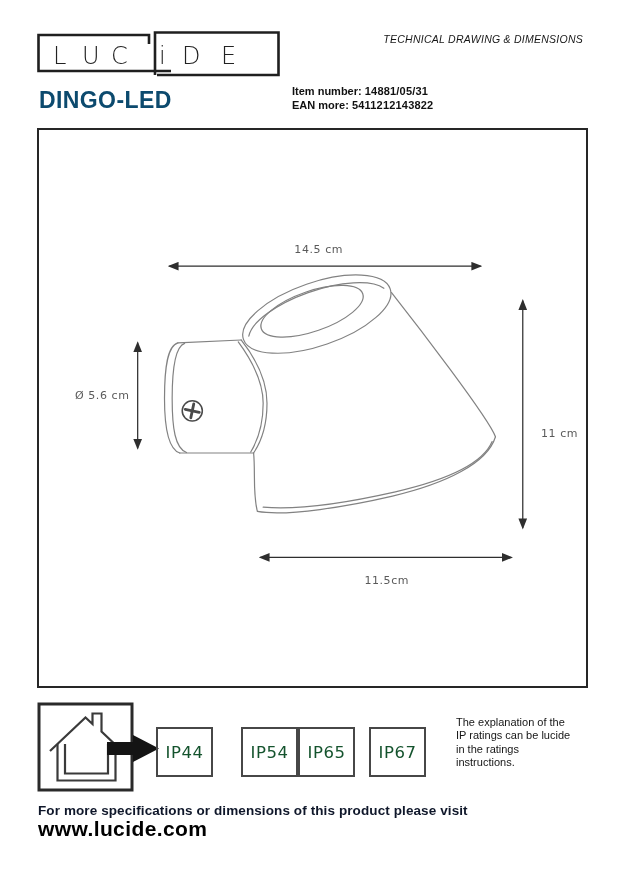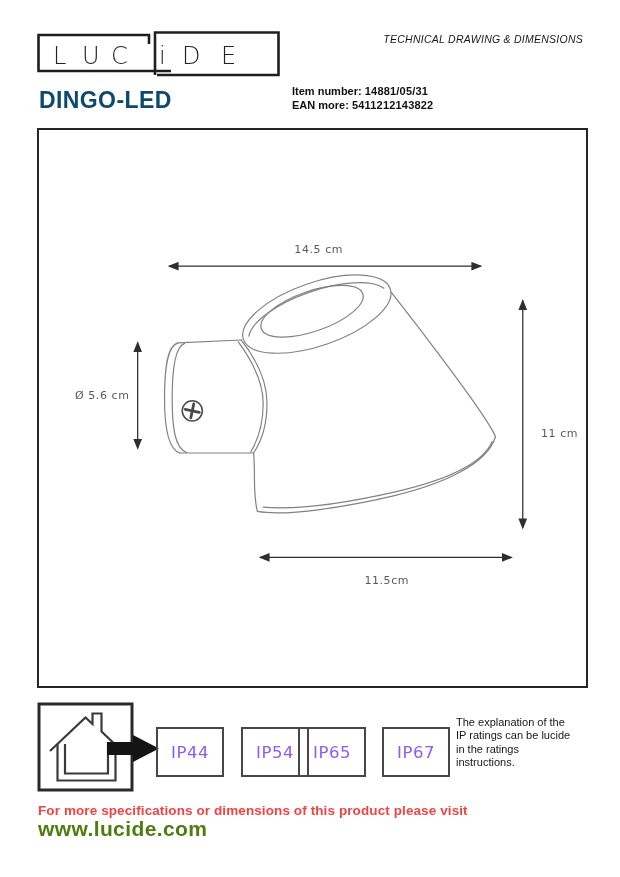--- a/index.html
+++ b/index.html
@@ -18,29 +18,29 @@
 
   
   #drawing-box{left:37px;top:128px;width:551px;height:560px;border:2px solid #262626;box-sizing:border-box;background:#fff;padding-left:23px;}
   #drawing-box svg{display:block;width:100%;height:100%;}
   .lamp{stroke:#828282;fill:none;stroke-width:1.25;stroke-linecap:round;stroke-linejoin:round;}
   .dim{stroke:#2e2e2e;fill:none;stroke-width:1.3;}
   .dimlabel{fill:#5a5a5a;font-family:"DejaVu Sans",sans-serif;font-size:11.5px;letter-spacing:.6px;}
 
   
   #house-icon{left:37px;top:702px;width:124px;height:93px;}
-  .ip-badge{top:727px;width:68px;height:50px;border:2px solid #474747;box-sizing:border-box;
+  .ip-badge{top:727px;width:57px;height:50px;border:2px solid #474747;box-sizing:border-box;
             display:flex;align-items:center;justify-content:center;
-            font-family:"DejaVu Sans",sans-serif;font-size:16.5px;color:#8b5cf6;letter-spacing:.5px;}
-  #ip-0{left:156px;} #ip-1{left:241px;} #ip-2{left:298px;} #ip-3{left:382px;}
+            font-family:"DejaVu Sans",sans-serif;font-size:16.5px;color:#14532d;letter-spacing:.5px;}
+  #ip-0{left:156px;} #ip-1{left:241px;} #ip-2{left:298px;} #ip-3{left:369px;}
   #ip-note{left:456px;top:716px;width:130px;font-size:11px;line-height:13.4px;color:#161616;}
 
   
-  #visit-text{left:38px;top:803px;font-size:13.5px;font-weight:bold;color:#ef4444;letter-spacing:.1px;}
-  #website{left:38px;top:817px;font-size:21px;font-weight:bold;color:#4d7c0f;letter-spacing:.4px;text-decoration:none;}
+  #visit-text{left:38px;top:803px;font-size:13.5px;font-weight:bold;color:#0f172a;letter-spacing:.1px;}
+  #website{left:38px;top:817px;font-size:21px;font-weight:bold;color:#000000;letter-spacing:.4px;text-decoration:none;}
 
   .logo-letter{fill:#222;font-family:"DejaVu Sans",sans-serif;font-size:24px;font-weight:300;}
 </style>
 </head>
 <body>
 
 <svg id="logo" class="abs" viewBox="0 0 243 47">
   <g stroke="#1f1f1f" stroke-width="2.6" fill="none">
     <path d="M112,14 L112,5 L1.5,5 L1.5,41 L134,41"></path>
     <path d="M118,45 L118,2.5 L241.5,2.5 L241.5,45 L120,45"></path>

